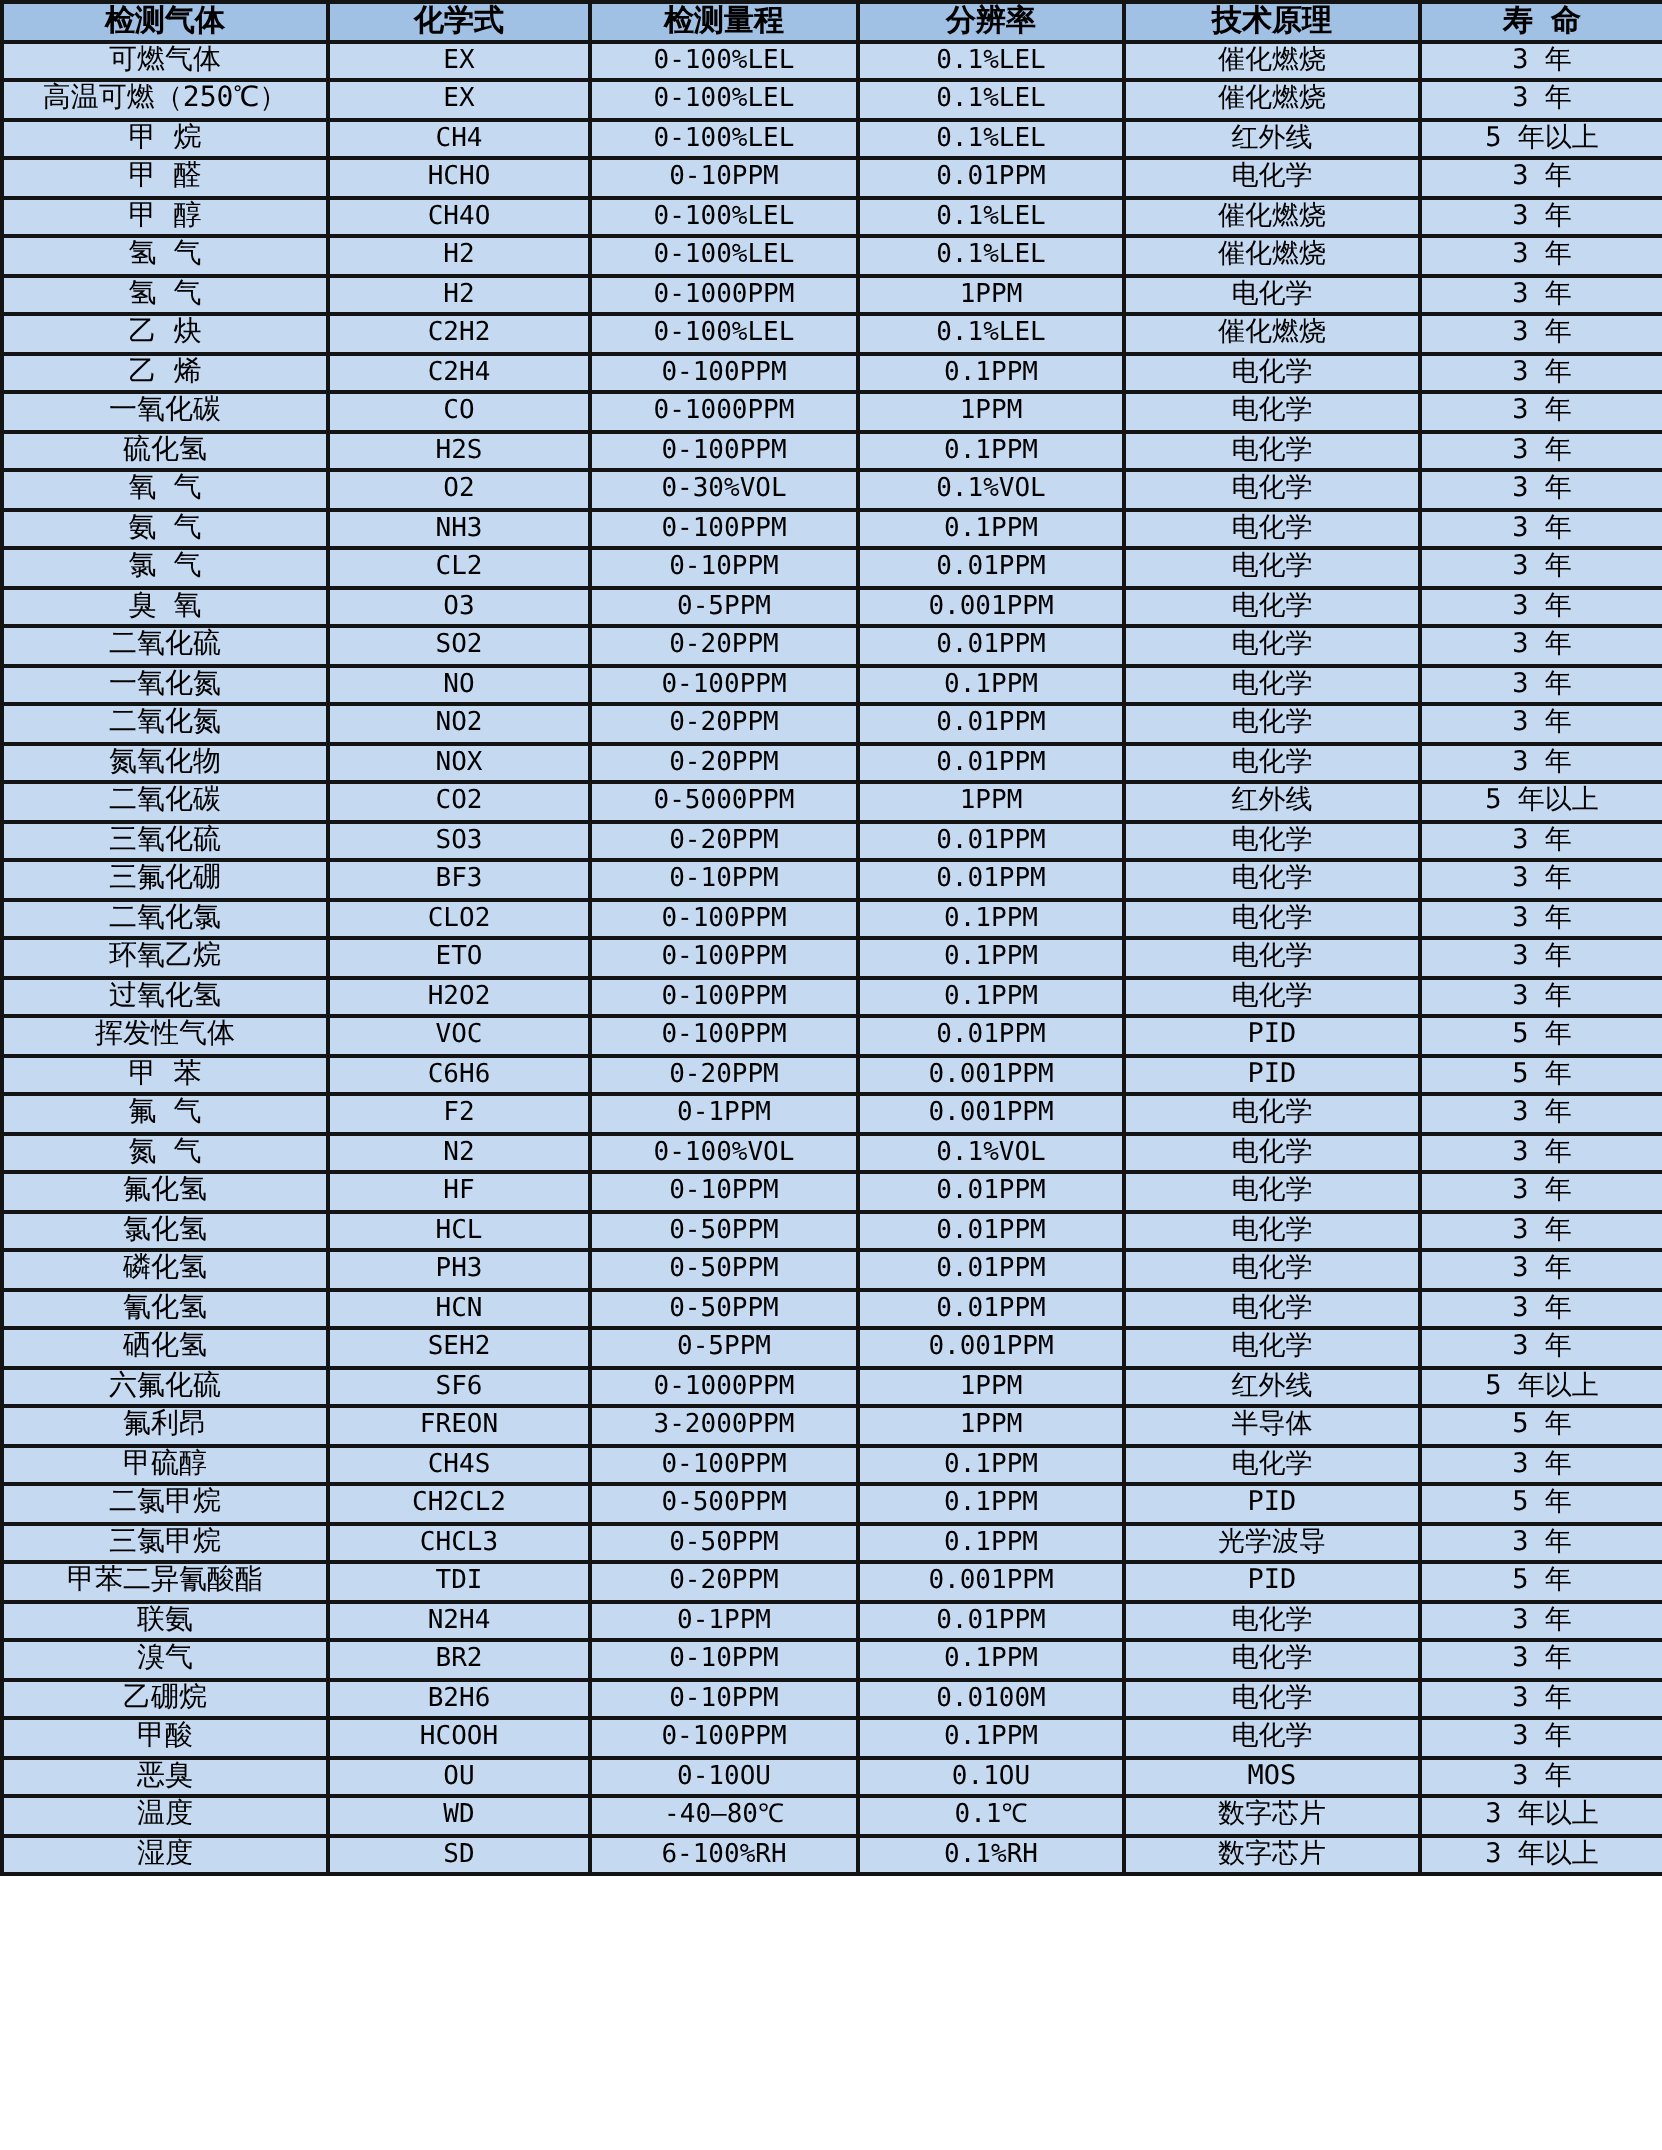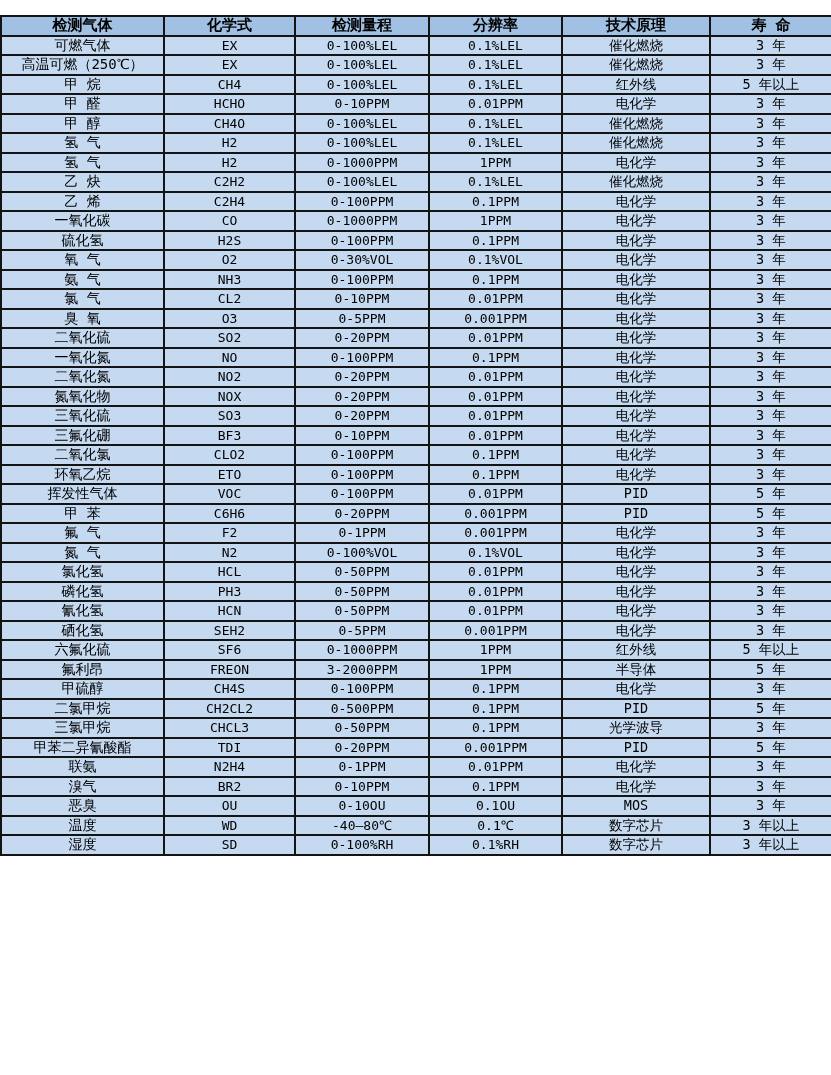--- a/index.html
+++ b/index.html
@@ -1,16 +1,16 @@
 <!DOCTYPE html>
 <html style="--header-bg: #a0c0e4; --row-bg: #c5d9f1; --border-color: #141414; --text-color: #000000;"><head>
 <meta charset="utf-8">
 <style>
   html,body{margin:0;padding:0;background:#ffffff;}
-  .page{width:831px;margin-top:15px;}
+  .page{width:831px;}
   table{
     border-collapse:collapse;
     table-layout:fixed;
     width:831px;
     font-family:"DejaVu Sans Mono","Liberation Sans",sans-serif;
   }
   th,td{
     border:2px solid var(--border-color,#141414);
     text-align:center;
     vertical-align:middle;
@@ -201,20 +201,28 @@
         </tr>
         <tr>
           <td class="c-gas">氮氧化物</td>
           <td class="c-formula">NOX</td>
           <td class="c-range">0-20PPM</td>
           <td class="c-resolution">0.01PPM</td>
           <td class="c-principle">电化学</td>
           <td class="c-life">3 年</td>
         </tr>
         <tr>
+          <td class="c-gas">二氧化碳</td>
+          <td class="c-formula">CO2</td>
+          <td class="c-range">0-5000PPM</td>
+          <td class="c-resolution">1PPM</td>
+          <td class="c-principle">红外线</td>
+          <td class="c-life">5 年以上</td>
+        </tr>
+        <tr>
           <td class="c-gas">三氧化硫</td>
           <td class="c-formula">SO3</td>
           <td class="c-range">0-20PPM</td>
           <td class="c-resolution">0.01PPM</td>
           <td class="c-principle">电化学</td>
           <td class="c-life">3 年</td>
         </tr>
         <tr>
           <td class="c-gas">三氟化硼</td>
           <td class="c-formula">BF3</td>
@@ -227,20 +235,28 @@
           <td class="c-gas">二氧化氯</td>
           <td class="c-formula">CLO2</td>
           <td class="c-range">0-100PPM</td>
           <td class="c-resolution">0.1PPM</td>
           <td class="c-principle">电化学</td>
           <td class="c-life">3 年</td>
         </tr>
         <tr>
           <td class="c-gas">环氧乙烷</td>
           <td class="c-formula">ETO</td>
+          <td class="c-range">0-100PPM</td>
+          <td class="c-resolution">0.1PPM</td>
+          <td class="c-principle">电化学</td>
+          <td class="c-life">3 年</td>
+        </tr>
+        <tr>
+          <td class="c-gas">过氧化氢</td>
+          <td class="c-formula">H2O2</td>
           <td class="c-range">0-100PPM</td>
           <td class="c-resolution">0.1PPM</td>
           <td class="c-principle">电化学</td>
           <td class="c-life">3 年</td>
         </tr>
         <tr>
           <td class="c-gas">挥发性气体</td>
           <td class="c-formula">VOC</td>
           <td class="c-range">0-100PPM</td>
           <td class="c-resolution">0.01PPM</td>
@@ -261,20 +277,28 @@
           <td class="c-range">0-1PPM</td>
           <td class="c-resolution">0.001PPM</td>
           <td class="c-principle">电化学</td>
           <td class="c-life">3 年</td>
         </tr>
         <tr>
           <td class="c-gas">氮 气</td>
           <td class="c-formula">N2</td>
           <td class="c-range">0-100%VOL</td>
           <td class="c-resolution">0.1%VOL</td>
+          <td class="c-principle">电化学</td>
+          <td class="c-life">3 年</td>
+        </tr>
+        <tr>
+          <td class="c-gas">氟化氢</td>
+          <td class="c-formula">HF</td>
+          <td class="c-range">0-10PPM</td>
+          <td class="c-resolution">0.01PPM</td>
           <td class="c-principle">电化学</td>
           <td class="c-life">3 年</td>
         </tr>
         <tr>
           <td class="c-gas">氯化氢</td>
           <td class="c-formula">HCL</td>
           <td class="c-range">0-50PPM</td>
           <td class="c-resolution">0.01PPM</td>
           <td class="c-principle">电化学</td>
           <td class="c-life">3 年</td>
@@ -361,38 +385,54 @@
         </tr>
         <tr>
           <td class="c-gas">溴气</td>
           <td class="c-formula">BR2</td>
           <td class="c-range">0-10PPM</td>
           <td class="c-resolution">0.1PPM</td>
           <td class="c-principle">电化学</td>
           <td class="c-life">3 年</td>
         </tr>
         <tr>
+          <td class="c-gas">乙硼烷</td>
+          <td class="c-formula">B2H6</td>
+          <td class="c-range">0-10PPM</td>
+          <td class="c-resolution">0.0100M</td>
+          <td class="c-principle">电化学</td>
+          <td class="c-life">3 年</td>
+        </tr>
+        <tr>
+          <td class="c-gas">甲酸</td>
+          <td class="c-formula">HCOOH</td>
+          <td class="c-range">0-100PPM</td>
+          <td class="c-resolution">0.1PPM</td>
+          <td class="c-principle">电化学</td>
+          <td class="c-life">3 年</td>
+        </tr>
+        <tr>
           <td class="c-gas">恶臭</td>
           <td class="c-formula">OU</td>
           <td class="c-range">0-10OU</td>
           <td class="c-resolution">0.1OU</td>
           <td class="c-principle">MOS</td>
           <td class="c-life">3 年</td>
         </tr>
         <tr>
           <td class="c-gas">温度</td>
           <td class="c-formula">WD</td>
           <td class="c-range">-40—80℃</td>
           <td class="c-resolution">0.1℃</td>
           <td class="c-principle">数字芯片</td>
           <td class="c-life">3 年以上</td>
         </tr>
         <tr>
           <td class="c-gas">湿度</td>
           <td class="c-formula">SD</td>
-          <td class="c-range">0-100%RH</td>
+          <td class="c-range">6-100%RH</td>
           <td class="c-resolution">0.1%RH</td>
           <td class="c-principle">数字芯片</td>
           <td class="c-life">3 年以上</td>
         </tr>
       </tbody>
   </table>
 </div>
 
 </body></html>

